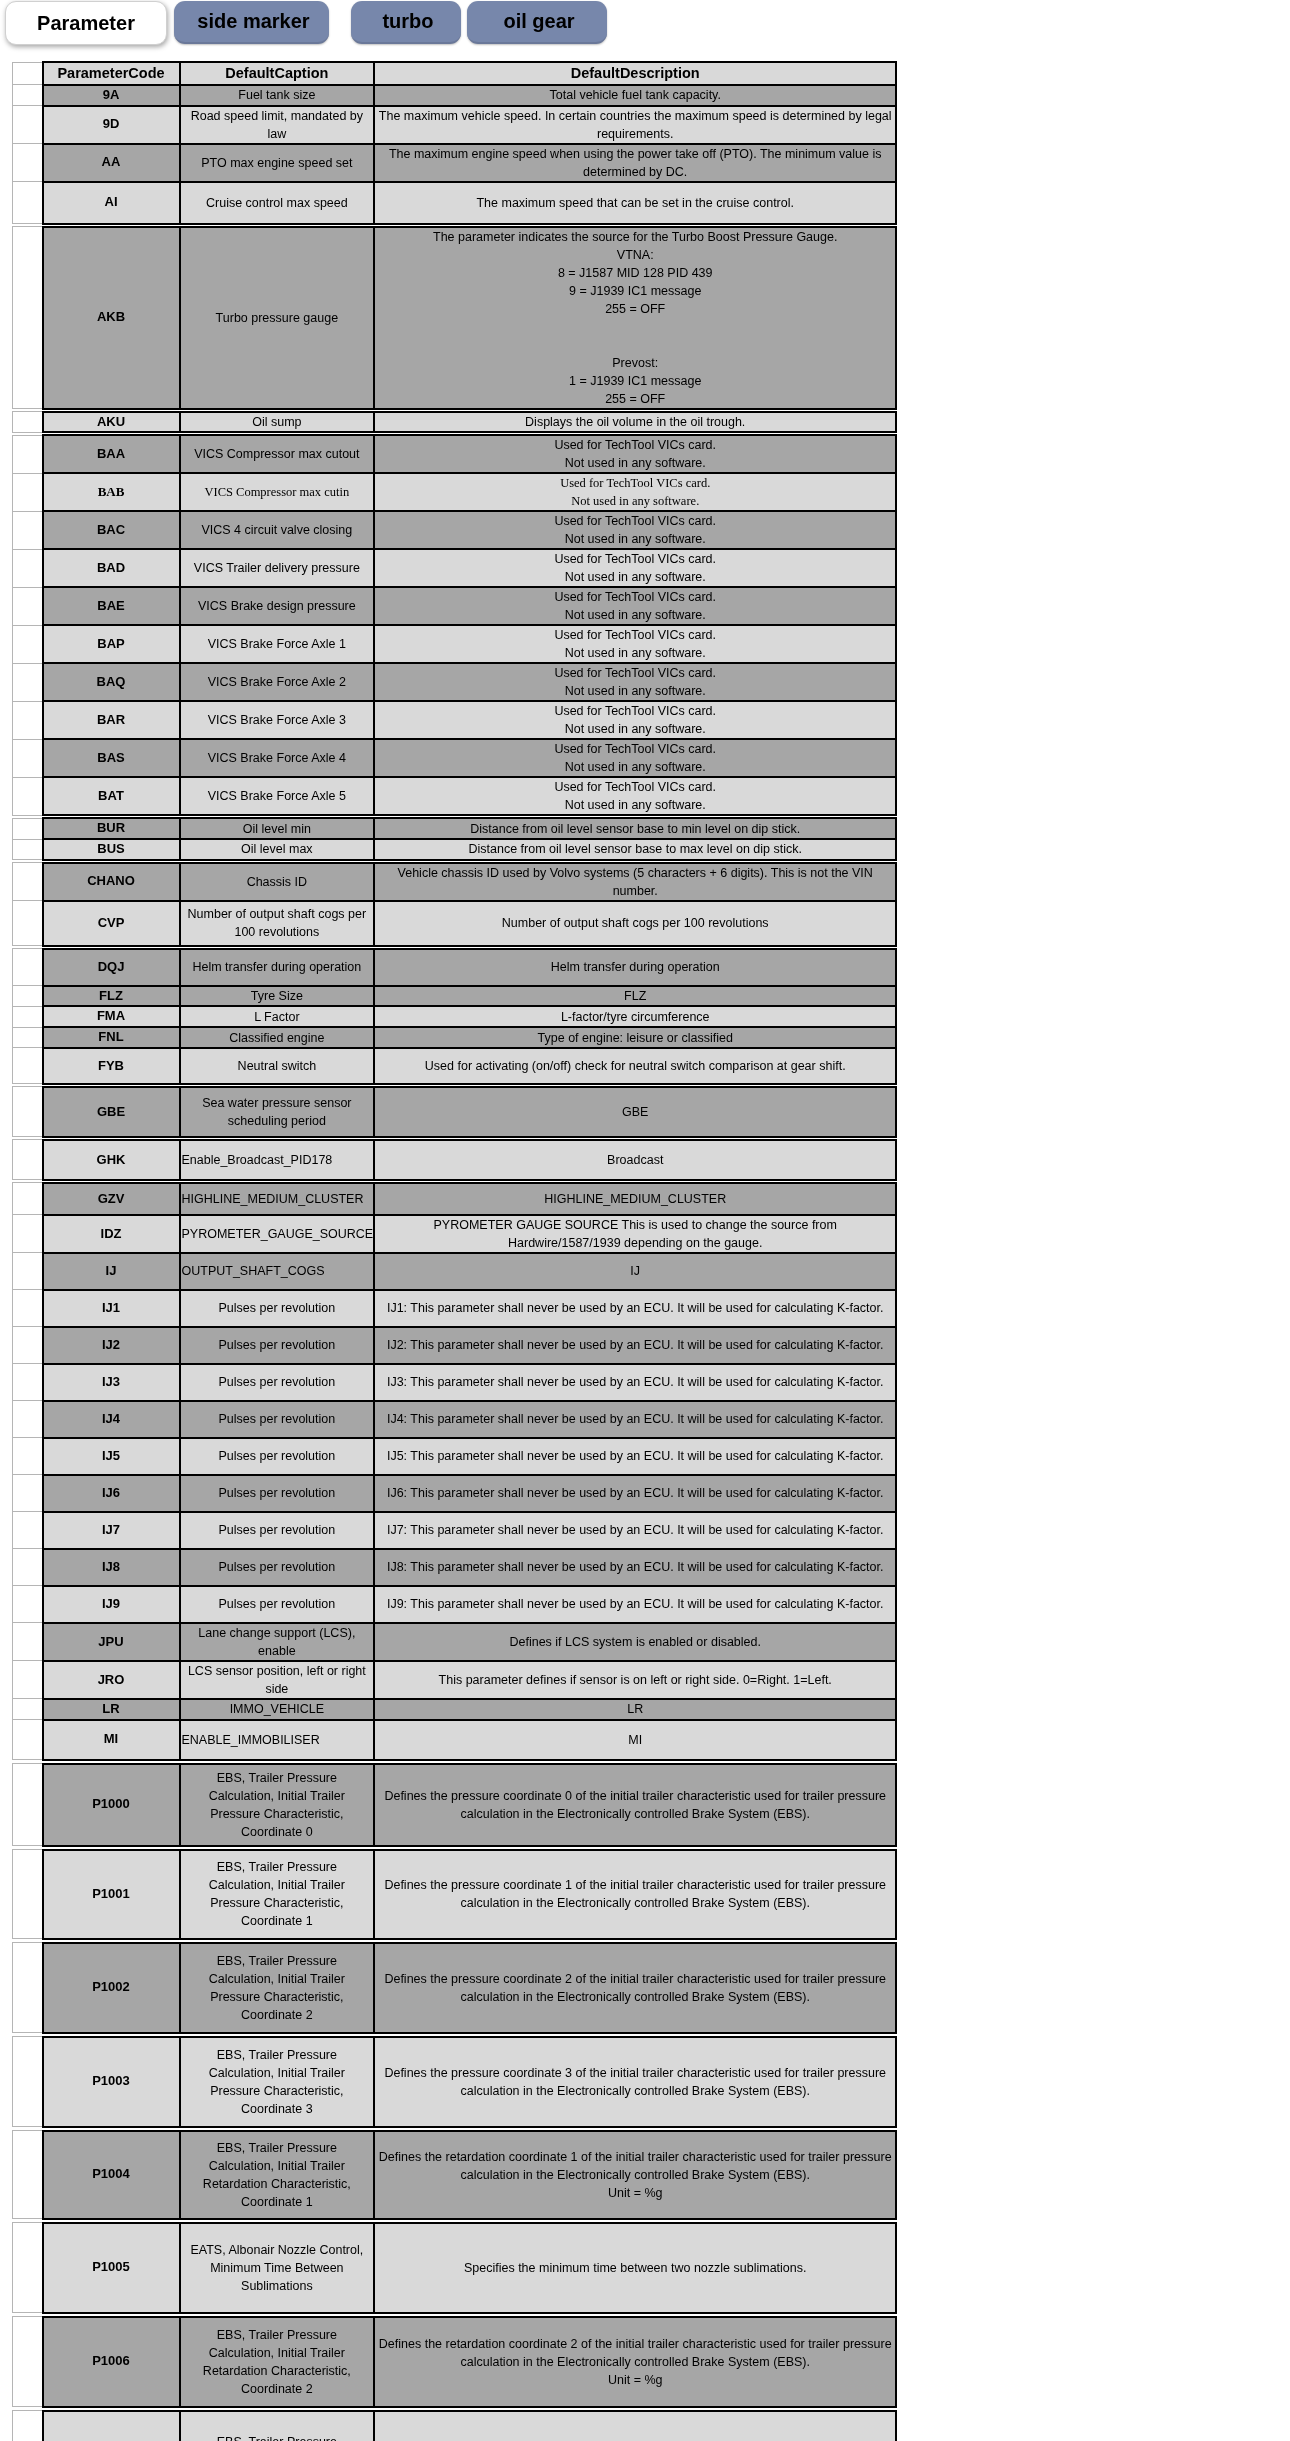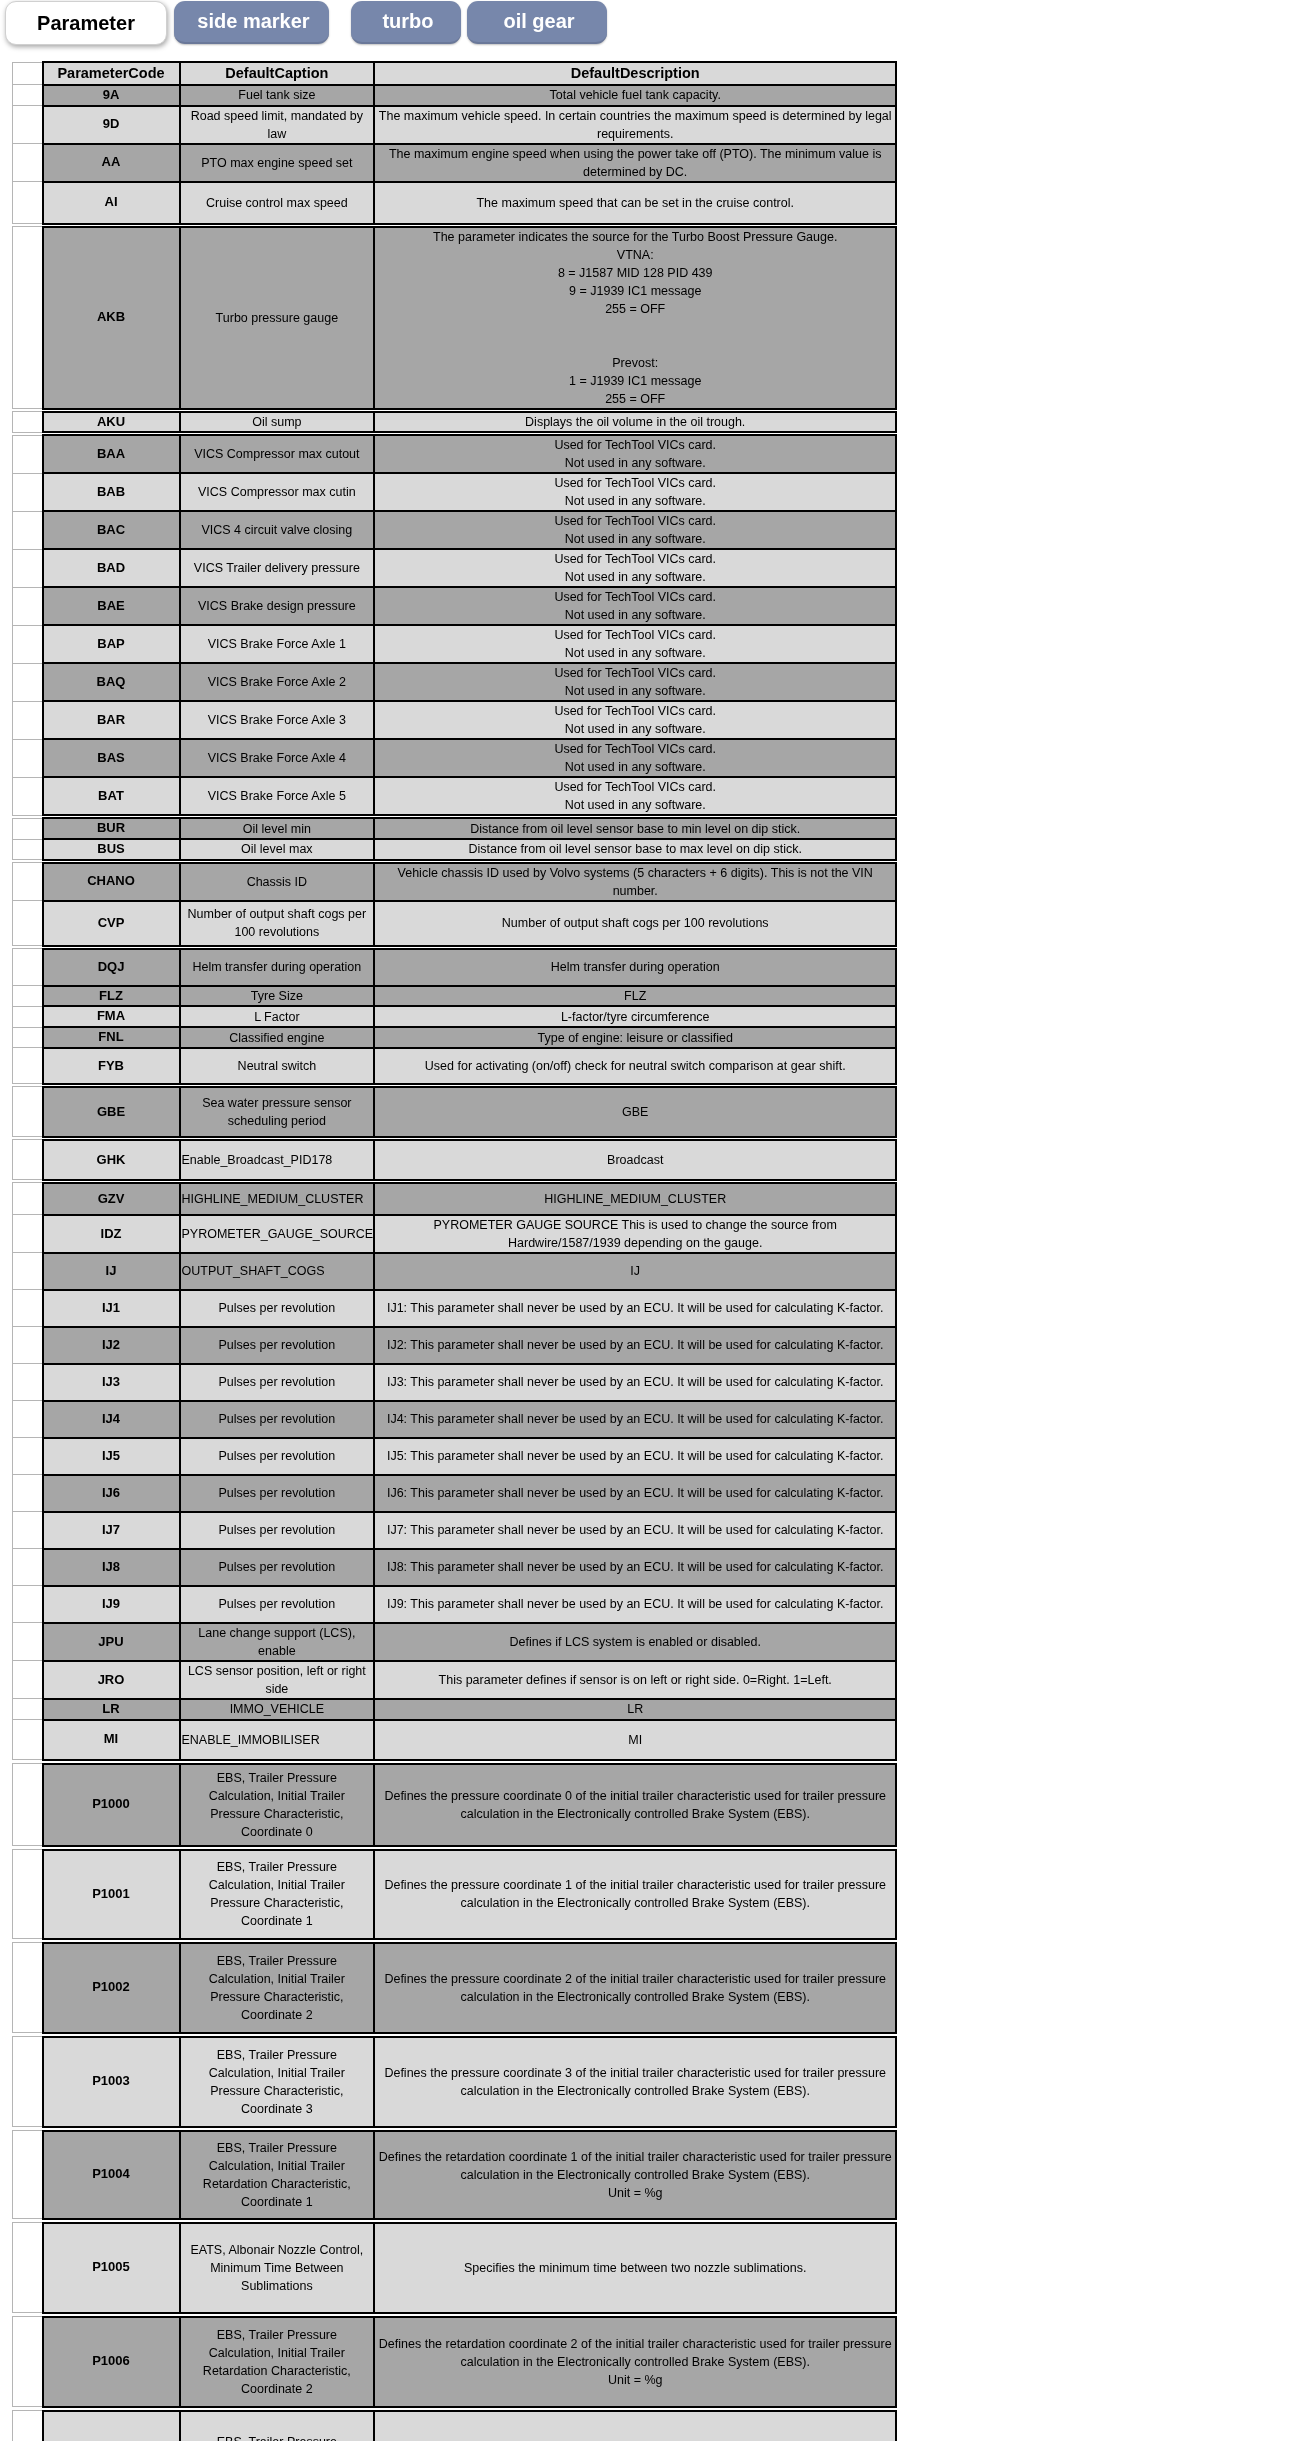--- a/index.html
+++ b/index.html
@@ -17,21 +17,21 @@
     font-size:20px; text-align:center; height:43px; border-radius:11px;
     padding:0 10px; line-height:41px; white-space:nowrap;
   }
   .tab-active {
     background:#ffffff; color:#000; min-width:162px; height:44px;
     border:1px solid #d0d0d0;
     box-shadow:1px 2px 5px rgba(0,0,0,0.35);
     position:relative; z-index:2;
   }
   .tab-inactive {
-    background:#7787ab; color:#ffffff;
+    background:#7787ab; color:#000000;
     border-bottom:2px solid #6a7899;
     box-shadow:0 1px 2px rgba(0,0,0,0.25);
     padding-left:14px;
   }
   #tab-1 { margin-left:7px;  min-width:155px; }
   #tab-2 { margin-left:22px; min-width:110px; }
   #tab-3 { margin-left:6px;  min-width:140px; }
 
   
   .sheet { margin:14px 0 0 12px; }
@@ -153,21 +153,21 @@
           <td></td>
           <td></td>
         </tr>
         <tr class="dark" style="height: 38px;">
           <td class="gutter"></td>
           <td class="cell code">BAA</td>
           <td class="cell cap">VICS Compressor max cutout</td>
           <td class="cell desc">Used for TechTool VICs card.
 Not used in any software.</td>
         </tr>
-        <tr class="light" style="height: 38px;">
+        <tr class="light" style="height: 38px; font-family: Liberation Serif, serif;">
           <td class="gutter"></td>
           <td class="cell code">BAB</td>
           <td class="cell cap">VICS Compressor max cutin</td>
           <td class="cell desc">Used for TechTool VICs card.
 Not used in any software.</td>
         </tr>
         <tr class="dark" style="height: 38px;">
           <td class="gutter"></td>
           <td class="cell code">BAC</td>
           <td class="cell cap">VICS 4 circuit valve closing</td>

